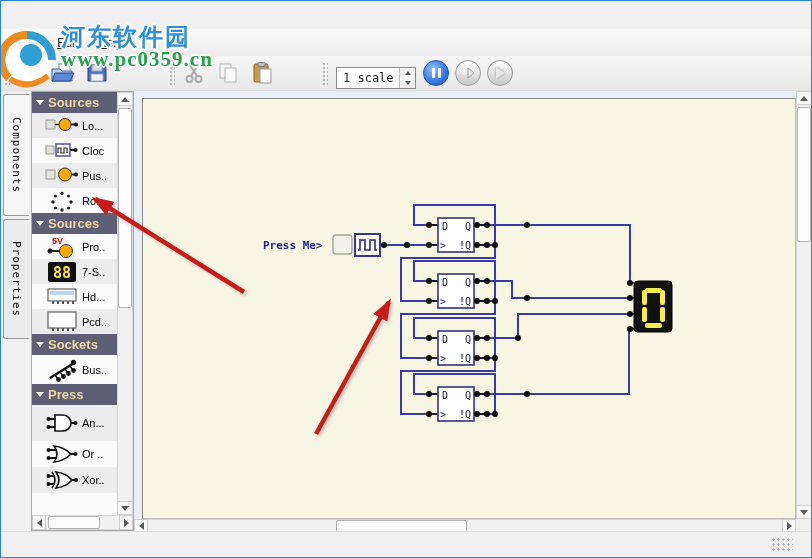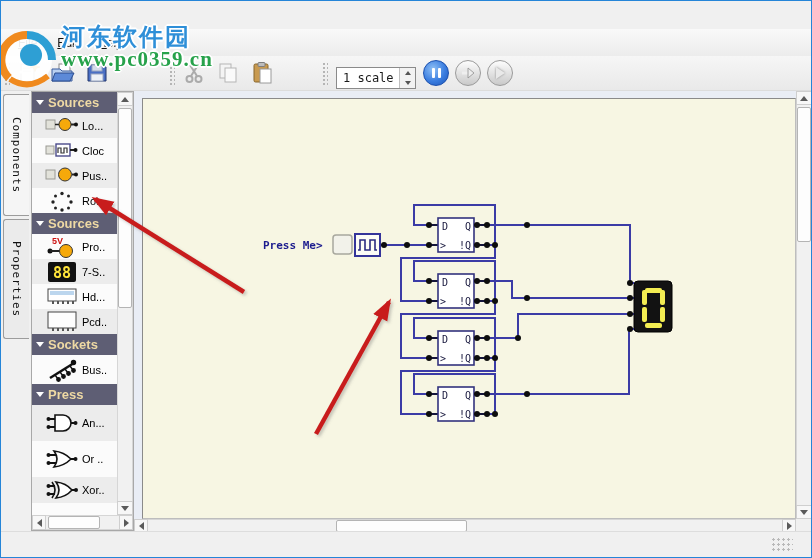--- a/index.html
+++ b/index.html
@@ -359,21 +359,21 @@
                   <circle cx="3.5" cy="15" r="2" stroke="none"></circle>
                   <line x1="5" y1="15" x2="10" y2="15"></line>
                 </g>
                 <path d="M10,3 h8 a8,8 0 0 1 0,16 h-8 z" fill="#fff" stroke="#111" stroke-width="1.6"></path>
                 <line x1="26" y1="11" x2="29" y2="11" stroke="#111" stroke-width="2"></line>
                 <circle cx="30.5" cy="11" r="2" fill="#111"></circle>
               </svg>
           </span>
           <span class="plabel">An...</span>
         </div>
-        <div class="prow" style="height:36px">
+        <div class="prow" style="height:26px">
           <span class="picon">
             <svg width="34" height="22">
                 <g fill="#111" stroke="#111" stroke-width="2">
                   <circle cx="3.5" cy="7" r="2" stroke="none"></circle>
                   <line x1="5" y1="7" x2="11" y2="7"></line>
                   <circle cx="3.5" cy="15" r="2" stroke="none"></circle>
                   <line x1="5" y1="15" x2="11" y2="15"></line>
                 </g>
                 <path d="M9,3 Q15,11 9,19 Q19,18 26,11 Q19,4 9,3 z" fill="#fff" stroke="#111" stroke-width="1.6"></path>
                 <line x1="26" y1="11" x2="29" y2="11" stroke="#111" stroke-width="2"></line>

